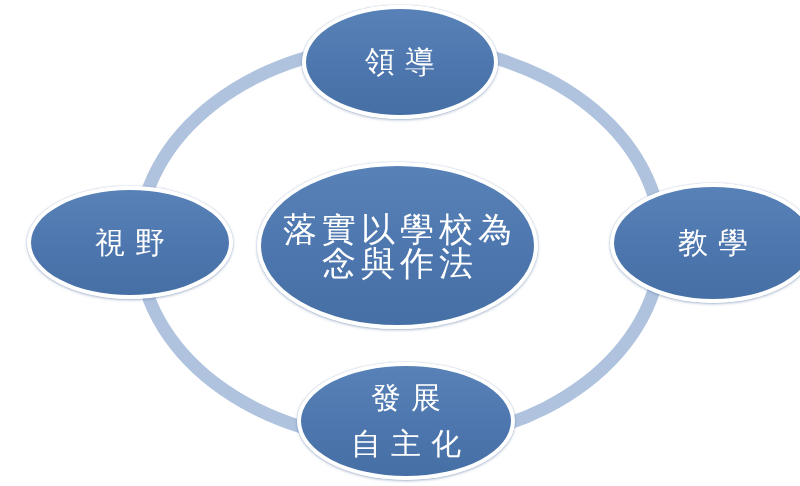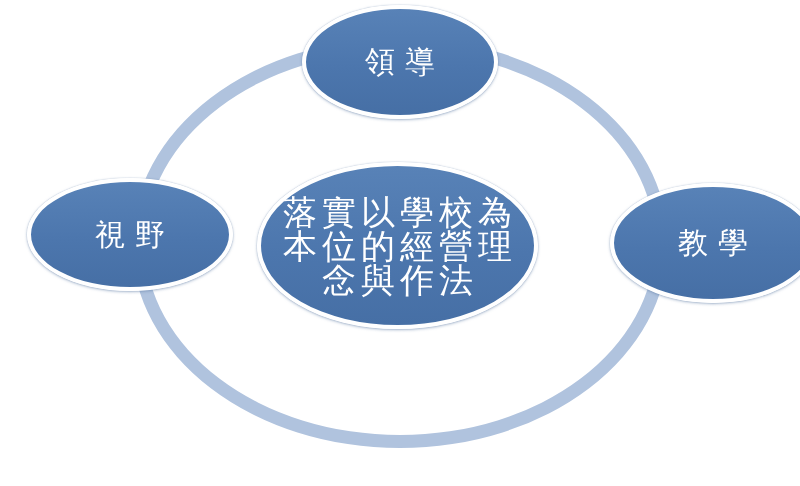--- a/index.html
+++ b/index.html
@@ -52,21 +52,21 @@
   }
   .satellite .line {
     line-height: 1;
     letter-spacing: 10px;
     margin-right: -10px;
     white-space: nowrap;
   }
   .node-top    { left: 302px; top: 5px;   width: 196px; height: 114px; }
   .node-right  { left: 610px; top: 183px; width: 206px; height: 120px; }
   .node-bottom { left: 297px; top: 362px; width: 218px; height: 118px; }
-  .node-left   { left: 27px;  top: 178px; width: 206px; height: 113px; }
+  .node-left   { left: 27px;  top: 186px; width: 206px; height: 113px; }
   .node-center {
     left: 257px;
     top: 162px;
     width: 281px;
     height: 167px;
     font-size: 34px;
   }
   .node-center .line {
     line-height: 1;
     letter-spacing: 5px;
@@ -76,30 +76,33 @@
 </style>
 </head>
 <body>
 
 <div class="stage">
 
   <div class="ring"></div>
 
   <div class="node node-center">
     <span class="line">落實以學校為</span>
-    <span class="line">本位的經營理</span>
     <span class="line">念與作法</span>
   </div>
 
   <div class="node satellite node-top">
     <span class="line">領導</span>
   </div>
 
   <div class="node satellite node-right">
     <span class="line">教學</span>
   </div>
 
+  <div class="node satellite node-bottom">
+    <span class="line">發展</span>
+    <span class="line">自主化</span>
+  </div>
 
   <div class="node satellite node-left">
     <span class="line">視野</span>
   </div>
 
 </div>
 
 </body></html>

